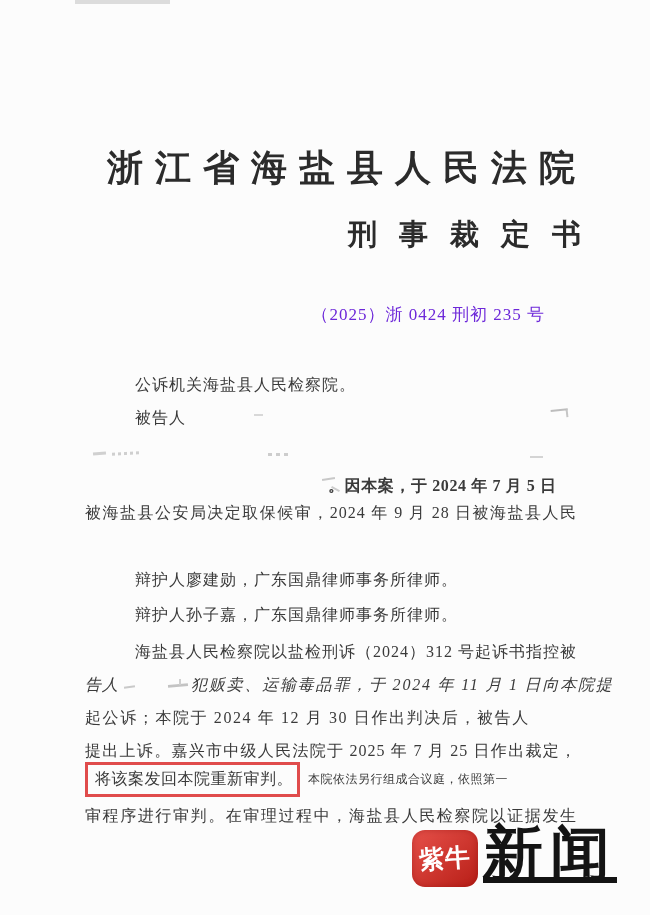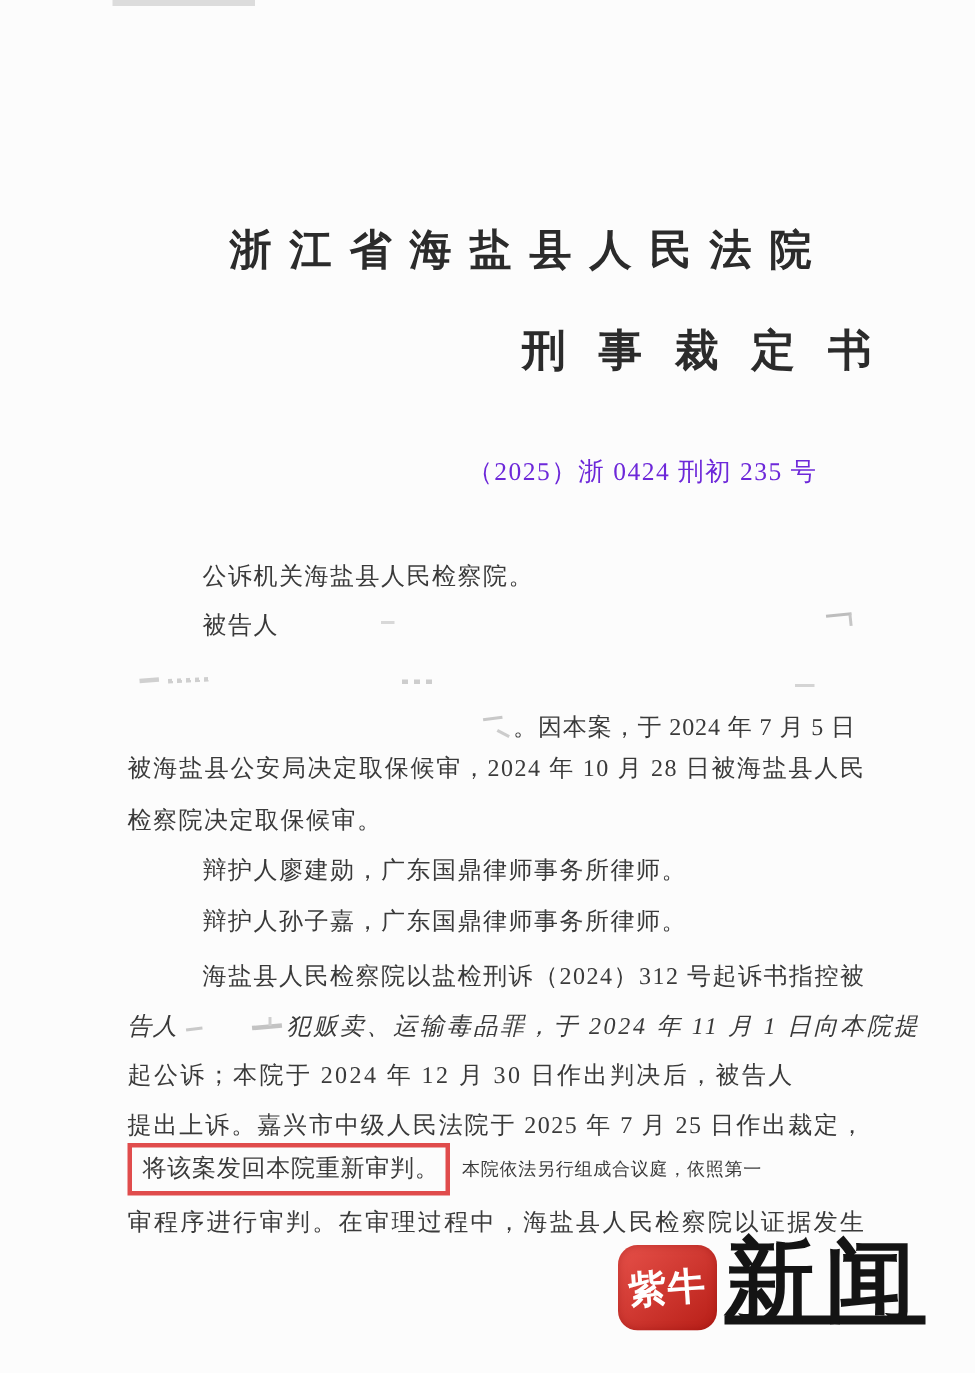--- a/index.html
+++ b/index.html
@@ -4,22 +4,22 @@
 <style>
   html,body{margin:0;padding:0;}
   body{
     width:650px;height:915px;background:#fcfcfc;overflow:hidden;position:relative;
     font-family:"Liberation Serif","DejaVu Serif",serif;
   }
   .page{position:absolute;inset:0;}
 
   
   .court-name{
-    position:absolute;top:150px;left:85px;width:492px;text-align:center;
-    font-size:28px;font-weight:bold;color:#2b2b2b;letter-spacing:12px;padding-left:22px;
+    position:absolute;top:150px;left:85px;width:492px;text-align:left;
+    font-size:36px;font-weight:bold;color:#2b2b2b;letter-spacing:12px;padding-left:22px;
     line-height:36px;white-space:nowrap;font-family:Liberation Serif, serif;
   }
   .doc-title{
     position:absolute;top:216px;left:85px;width:492px;text-align:right;
     font-size:29px;font-weight:bold;color:#2b2b2b;letter-spacing:22px;padding-left:26px;
     line-height:36px;white-space:nowrap;
   }
   .case-no{
     position:absolute;top:302px;right:105px;font-size:17px;color:#6d28d9;
     letter-spacing:1px;line-height:26px;white-space:nowrap;
@@ -28,21 +28,21 @@
   
   .line{
     position:absolute;left:85px;width:492px;font-size:16px;line-height:26px;
     letter-spacing:1px;color:#3a3a3a;
   }
   .indent{text-indent:50px;}
   .just{text-align:justify;text-align-last:justify;}
 
   .l-prosecutor{top:372px;}
   .l-defendant{top:405px;}
-  .l-case-intro{top:473px;left:342px;width:auto;letter-spacing:0.6px;white-space:nowrap;}
+  .l-case-intro{top:473px;left:328px;width:auto;letter-spacing:0.6px;white-space:nowrap;font-weight:bold;}
   .l-bail1{top:500px;}
   .l-bail2{top:535px;}
   .l-defender1{top:568px;font-family:Liberation Mono, monospace;}
   .l-defender2{top:602px;}
   .l-indict1{top:639px;}
   .l-indict2{top:672px;white-space:nowrap;font-style:italic;}
   .l-indict3{top:705px;letter-spacing:1.6px;}
   .l-indict4{top:738px;}
   .l-closing{top:803px;}
 
@@ -108,22 +108,21 @@
 
   <div class="art a-e1"></div>
   <div class="art a-e2"></div>
   <div class="art a-e3"></div>
   <div class="art a-e4"></div>
 
   <div class="art a-i1"></div>
   <div class="art a-i2"></div>
   <div class="line l-case-intro">。因本案，于 2024 年 7 月 5 日</div>
 
-  <div class="line just l-bail1">被海盐县公安局决定取保候审，2024 年 10 月 28 日被海盐县人民</div>
-  <div class="line l-bail2">检察院决定取保候审。</div>
+  <div class="line just l-bail1">被海盐县公安局决定取保候审，2024 年 9 月 28 日被海盐县人民</div>
 
   <div class="line indent l-defender1">辩护人廖建勋，广东国鼎律师事务所律师。</div>
   <div class="line indent l-defender2">辩护人孙子嘉，广东国鼎律师事务所律师。</div>
 
   <div class="line indent just l-indict1">海盐县人民检察院以盐检刑诉（2024）312 号起诉书指控被</div>
 
   <div class="line l-indict2">
     <span>告人</span><span class="gap"><i class="gm1"></i><i class="gm2"></i><i class="gm3"></i></span><span class="i2b">犯贩卖、运输毒品罪，于 2024 年 11 月 1 日向本院提</span>
   </div>
 

